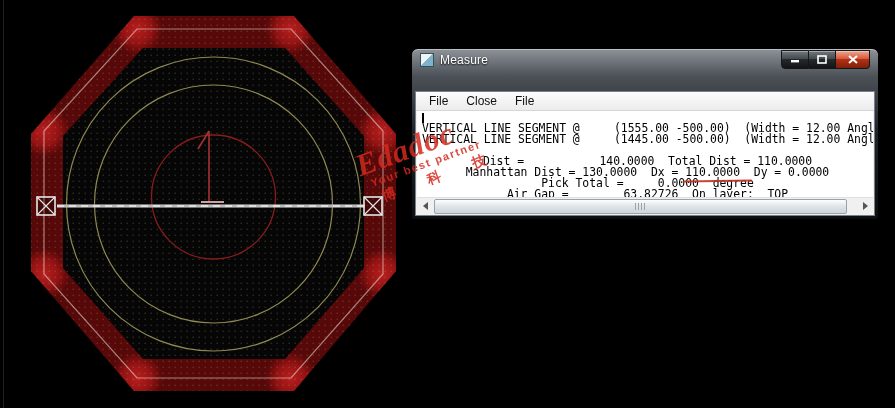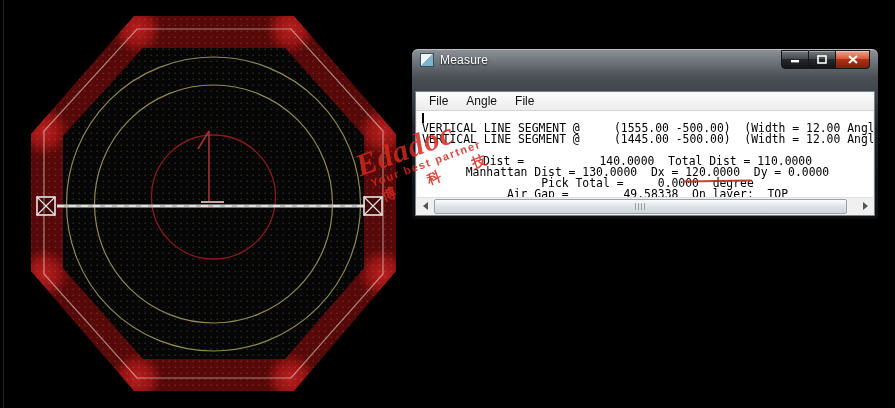--- a/index.html
+++ b/index.html
@@ -137,33 +137,33 @@
       <div class="cap-btn cap-close">
         <svg width="10" height="9">
             <path d="M1,1 L9,8 M9,1 L1,8" stroke="#fff" stroke-width="2" fill="none"></path>
           </svg>
       </div>
     </div>
 
     <div class="win-body">
       <div class="menubar">
         <span class="menu-item">File</span>
-        <span class="menu-item">Angle</span>
+        <span class="menu-item">Close</span>
         <span class="menu-item">File</span>
       </div>
 
       <div class="term">
         <div class="caret"></div>
 <pre><span>VERTICAL LINE SEGMENT @     (1555.00 -500.00)  (Width = 12.00 Angle = 9</span>
 <span>VERTICAL LINE SEGMENT @     (1445.00 -500.00)  (Width = 12.00 Angle = 9</span>
 
 <span>Dist =           140.0000  Total Dist = 110.0000</span>
-<span><span>Manhattan Dist = 130.0000  Dx = </span><span class="ul-red">120.0000</span><span>  Dy = 0.0000</span></span>
+<span><span>Manhattan Dist = 130.0000  Dx = </span><span class="ul-red">110.0000</span><span>  Dy = 0.0000</span></span>
 <span>Pick Total =     0.0000  degree</span>
-<span>Air Gap =        49.58338  On layer:  TOP</span></pre>
+<span>Air Gap =        63.82726  On layer:  TOP</span></pre>
       </div>
 
       <div class="hscroll">
         <div class="sb-arrow sb-left">
           <div class="tri tri-l"></div>
         </div>
         <div class="sb-thumb">
           <div class="sb-grip"></div>
         </div>
         <div class="sb-arrow sb-right">

